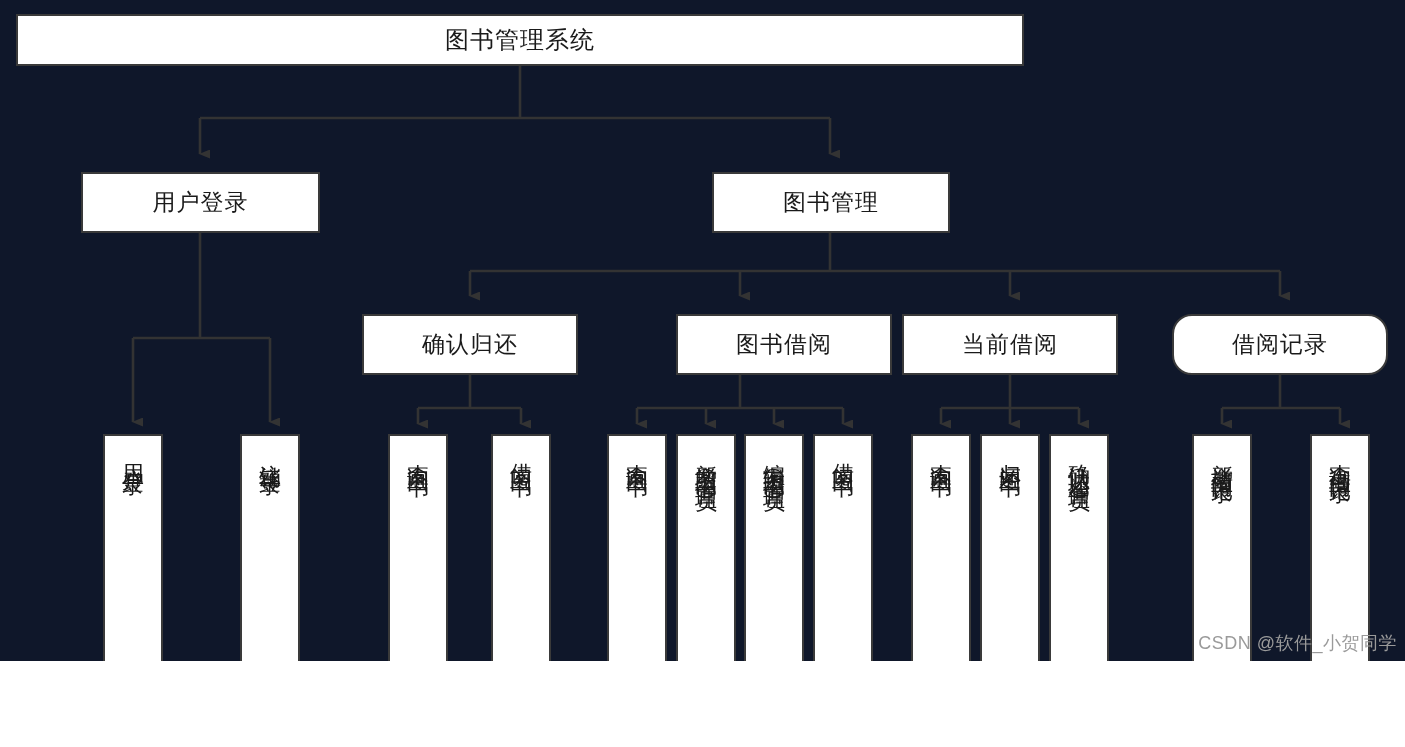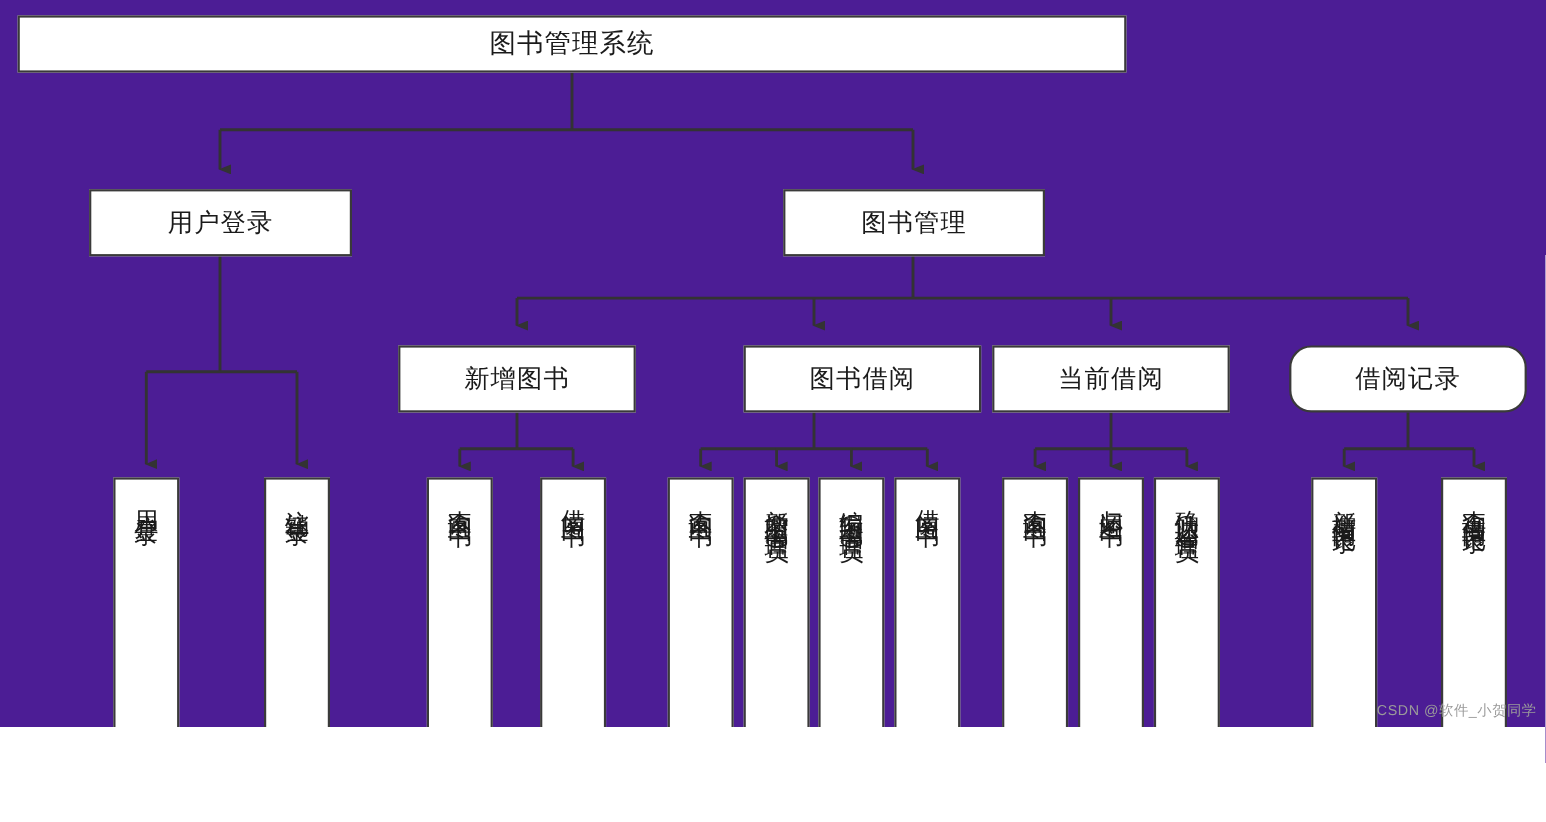--- a/index.html
+++ b/index.html
@@ -8,21 +8,21 @@
     padding: 0;
     background: #ffffff;
   }
   body {
     font-family: "Liberation Sans", "DejaVu Sans", sans-serif;
   }
   #diagram-root {
     position: relative;
     width: 1405px;
     height: 661px;
-    background: #4c1d95;
+    background: #0f172a;
     overflow: hidden;
   }
   #edges-layer {
     position: absolute;
     left: 0;
     top: 0;
     width: 1405px;
     height: 747px;
     pointer-events: none;
   }
@@ -64,21 +64,21 @@
     font-size: 22px;
     letter-spacing: 4px;
     line-height: 1;
     white-space: nowrap;
     max-height: 280px;
   }
   #watermark {
     position: absolute;
     right: 8px;
     bottom: 6px;
-    font-size: 13px;
+    font-size: 18px;
     color: #9a9a9a;
     letter-spacing: 0.5px;
     z-index: 5;
     white-space: nowrap;
     font-family: "Liberation Sans", "DejaVu Sans", sans-serif;
   }
 </style>
 </head>
 <body>
 
@@ -140,21 +140,21 @@
 
   <div class="node horizontal" style="left:81px; top:172px; width:239px; height:61px;">
     <span class="node-label">用户登录</span>
   </div>
 
   <div class="node horizontal" style="left:712px; top:172px; width:238px; height:61px;">
     <span class="node-label">图书管理</span>
   </div>
 
   <div class="node horizontal" style="left:362px; top:314px; width:216px; height:61px;">
-    <span class="node-label">新增图书</span>
+    <span class="node-label">确认归还</span>
   </div>
 
   <div class="node horizontal" style="left:632px; top:314px; width:216px; height:61px;margin-left:44px;">
     <span class="node-label">图书借阅</span>
   </div>
 
   <div class="node horizontal" style="left:902px; top:314px; width:216px; height:61px;">
     <span class="node-label">当前借阅</span>
   </div>
 

